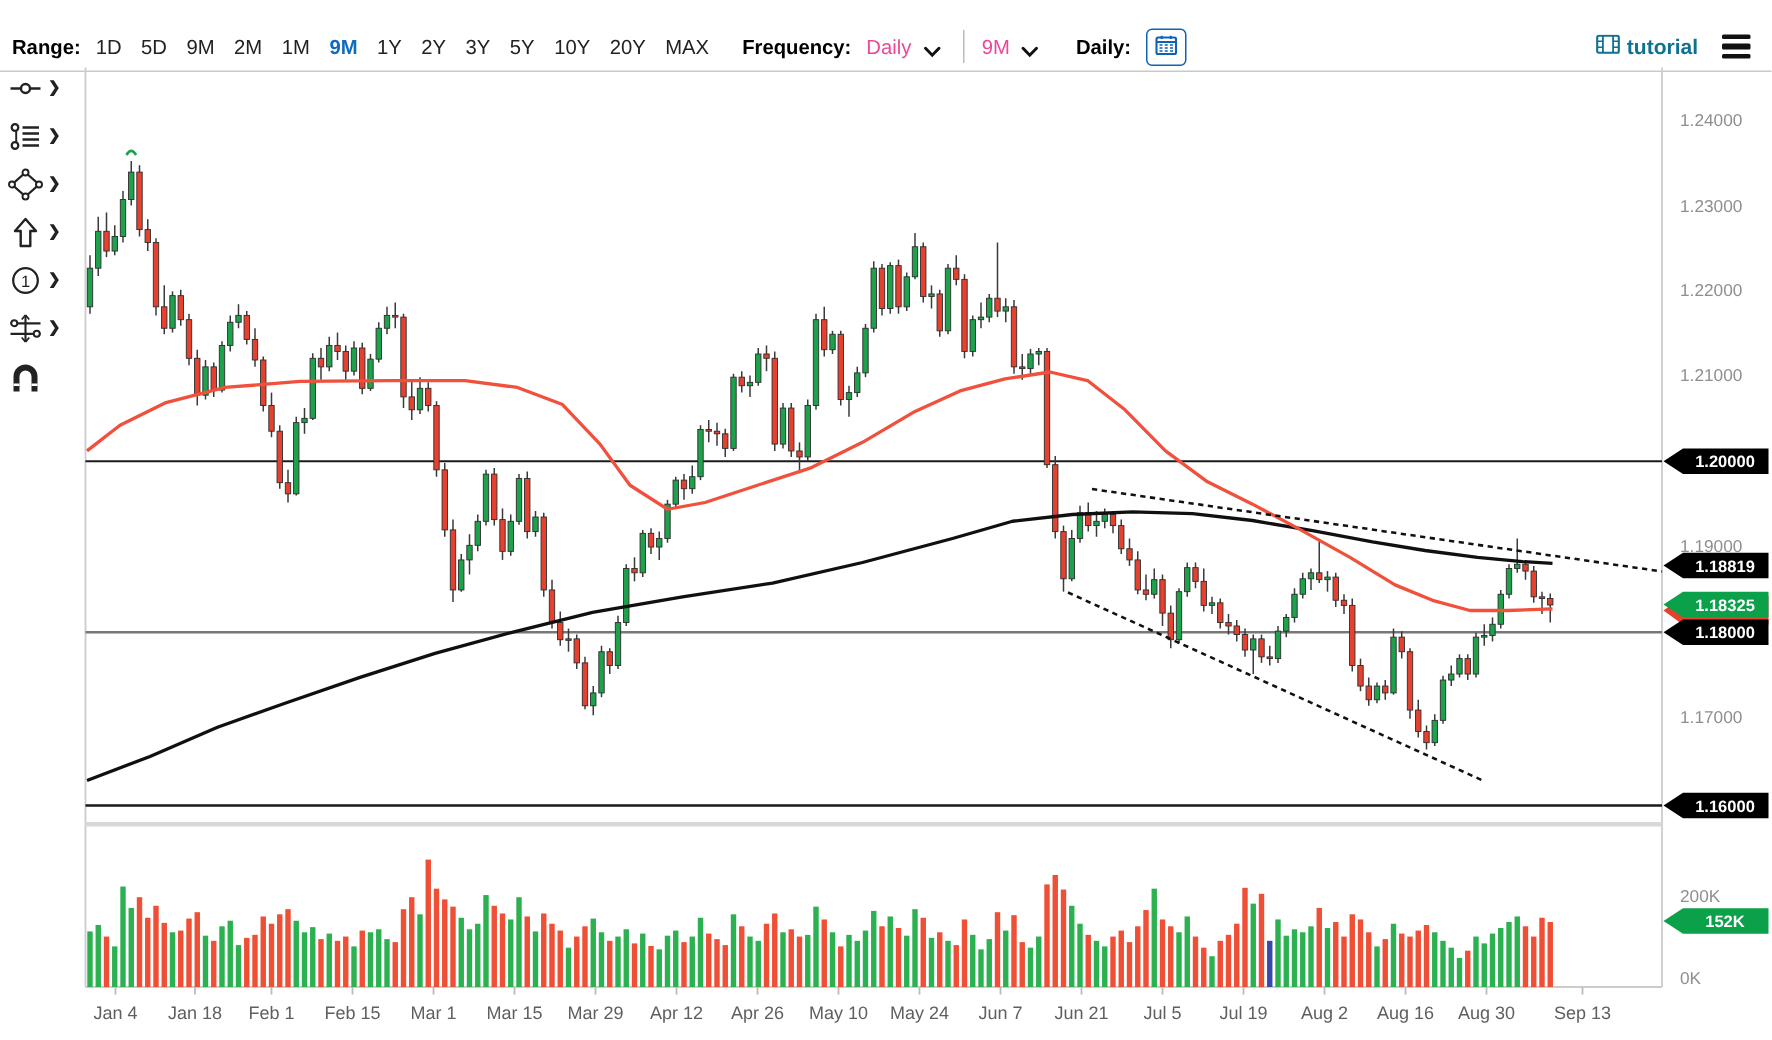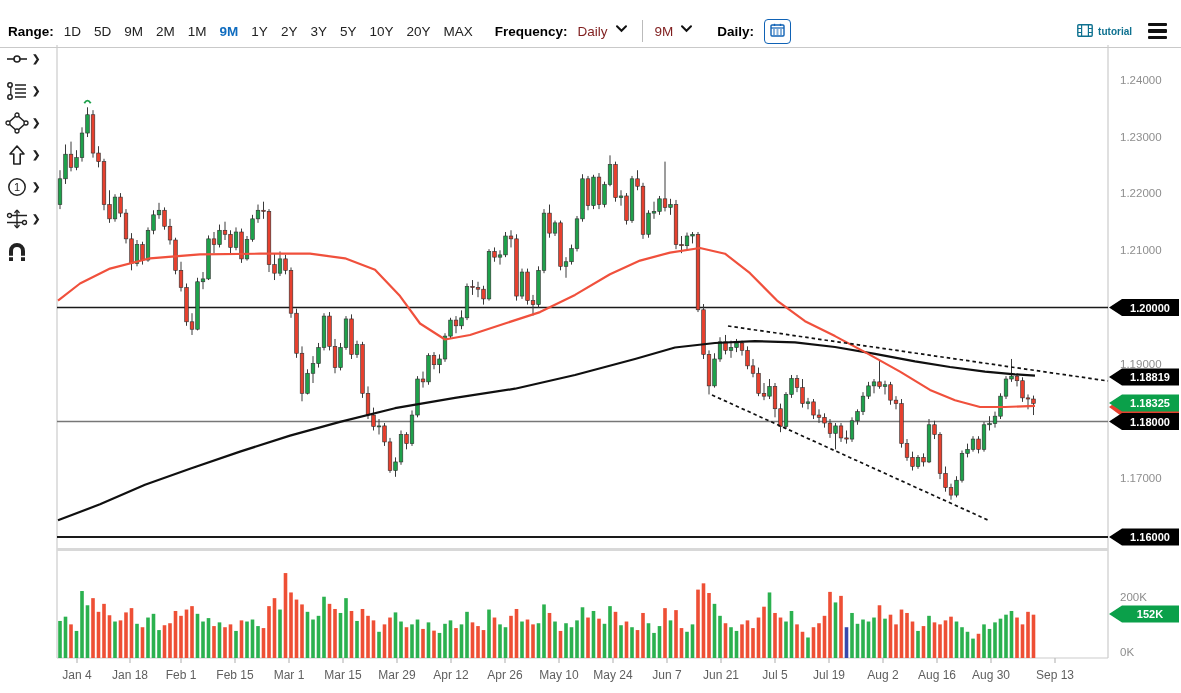--- a/index.html
+++ b/index.html
@@ -8,29 +8,29 @@
   
   .toolbar{position:absolute;top:15px;left:0;width:1181px;height:33px;
            display:flex;align-items:center;justify-content:space-between;
            border-bottom:1px solid #c9c9c9;background:#fff;box-sizing:border-box;
            font-size:13.5px;color:#222;gap:48px;}
   .tb-left{display:flex;align-items:center;padding-left:8px;}
   .lbl{font-weight:bold;color:#000;margin-right:10px;white-space:nowrap;}
   .ropts{display:flex;gap:13px;margin-right:22px;}
   .ropt{background:none;border:none;padding:0;font:inherit;color:#222;cursor:pointer;}
   .ropt.sel{color:#0f6cbf;font-weight:bold;}
-  .dd{background:none;border:none;font:inherit;color:#7f1d1d;display:flex;align-items:flex-start;
+  .dd{background:none;border:none;font:inherit;color:#ec4899;display:flex;align-items:flex-end;
       gap:7px;cursor:pointer;padding:0;margin-right:10px;}
   .chev svg{display:block;}
   .vdiv{width:1px;height:22px;background:#bbb;margin:0 12px 0 4px;}
   .cal-btn{width:27px;height:25px;border:1.5px solid #0f62b5;border-radius:4px;background:#fff;
            display:flex;align-items:center;justify-content:center;cursor:pointer;padding:0;}
   .tb-right{display:flex;align-items:center;gap:16px;padding-right:14px;}
   .tutorial{display:flex;align-items:center;gap:5px;color:#0e7190;font-weight:bold;
-            font-size:10px;text-decoration:none;cursor:pointer;}
+            font-size:14px;text-decoration:none;cursor:pointer;}
   .burger{display:flex;flex-direction:column;gap:3px;cursor:pointer;}
   .burger span{display:block;width:19px;height:3.2px;background:#111;border-radius:1px;}
   
   .stage{position:absolute;top:33px;left:0;width:1181px;height:660px;}
   #chart{position:absolute;top:0;left:0;}
   #chart text{font-family:"Liberation Sans",sans-serif;}
   
   .tools{position:absolute;top:14px;left:4px;display:flex;flex-direction:column;gap:8px;}
   .tool{display:flex;align-items:center;gap:3px;background:none;border:none;padding:1px;
         cursor:pointer;}

